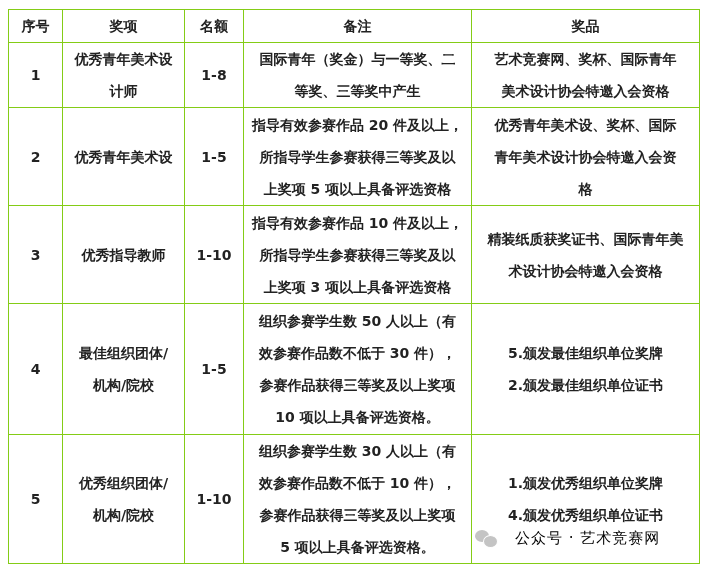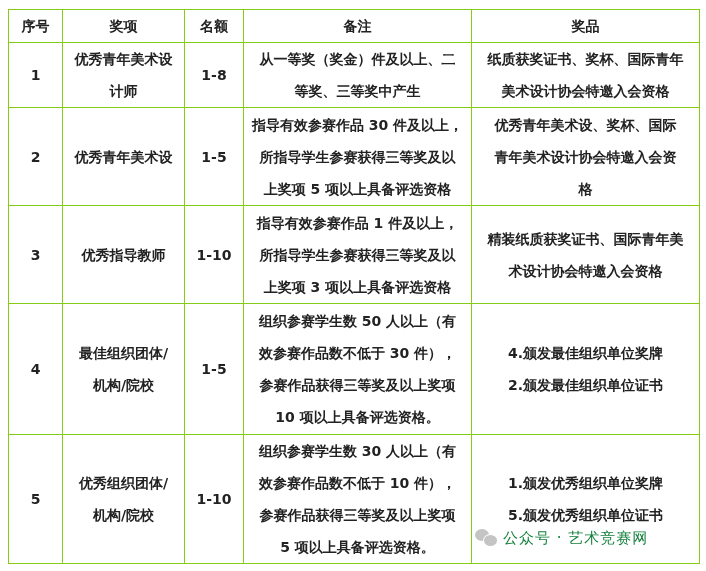--- a/index.html
+++ b/index.html
@@ -5,22 +5,22 @@
   html, body { margin: 0; padding: 0; background: #ffffff; }
   body { width: 706px; height: 571px; position: relative; overflow: hidden;
          font-family: "DejaVu Sans", "Liberation Sans", sans-serif; color: #222; }
   table.awards { position: absolute; left: 8px; top: 9px; border-collapse: collapse;
                  width: 691px; table-layout: fixed; font-size: 14px; }
   table.awards th, table.awards td { border: 1px solid #84cc16; text-align: center;
                  vertical-align: middle; padding: 0 5px; line-height: 32px; font-weight: bold; }
   table.awards th { height: 32px; }
   .c1 { width: 54px; } .c2 { width: 122px; } .c3 { width: 59px; } .c4 { width: 228px; } .c5 { width: 228px; }
   .line { display: block; white-space: nowrap; }
-  .watermark { position: absolute; left: 475px; top: 529px; font-size: 15px; color: #15803d;
-               display: flex; align-items: flex-start; gap: 4px; letter-spacing: 1px; }
+  .watermark { position: absolute; left: 475px; top: 529px; font-size: 15px; color: #000000;
+               display: flex; align-items: flex-end; gap: 16px; letter-spacing: 1px; }
   .wm-icon { width: 24px; height: 18px; position: relative; }
   .wm-icon .b1 { position: absolute; left: 0; top: 0; width: 14px; height: 12px; border-radius: 50%; background: #c4c4c4; }
   .wm-icon .b2 { position: absolute; left: 8px; top: 5px; width: 13px; height: 11px; border-radius: 50%; background: #c4c4c4; border: 1px solid #fff; }
 </style>
 </head>
 <body>
 
 <table class="awards">
   <colgroup>
       <col class="c1">
@@ -40,53 +40,53 @@
   </thead>
   <tbody>
     <tr style="height:64px">
       <td>1</td>
       <td>
         <span class="line">优秀青年美术设</span>
         <span class="line">计师</span>
       </td>
       <td>1-8</td>
       <td>
-        <span class="line">从一等奖（奖金）件及以上、二</span>
+        <span class="line">国际青年（奖金）与一等奖、二</span>
         <span class="line">等奖、三等奖中产生</span>
       </td>
       <td>
-        <span class="line">纸质获奖证书、奖杯、国际青年</span>
+        <span class="line">艺术竞赛网、奖杯、国际青年</span>
         <span class="line">美术设计协会特邀入会资格</span>
       </td>
     </tr>
     <tr style="height:98px">
       <td>2</td>
       <td>
         <span class="line">优秀青年美术设</span>
       </td>
       <td>1-5</td>
       <td>
-        <span class="line">指导有效参赛作品 30 件及以上，</span>
+        <span class="line">指导有效参赛作品 20 件及以上，</span>
         <span class="line">所指导学生参赛获得三等奖及以</span>
         <span class="line">上奖项 5 项以上具备评选资格</span>
       </td>
       <td>
         <span class="line">优秀青年美术设、奖杯、国际</span>
         <span class="line">青年美术设计协会特邀入会资</span>
         <span class="line">格</span>
       </td>
     </tr>
     <tr style="height:98px">
       <td>3</td>
       <td>
         <span class="line">优秀指导教师</span>
       </td>
       <td>1-10</td>
       <td>
-        <span class="line">指导有效参赛作品 1 件及以上，</span>
+        <span class="line">指导有效参赛作品 10 件及以上，</span>
         <span class="line">所指导学生参赛获得三等奖及以</span>
         <span class="line">上奖项 3 项以上具备评选资格</span>
       </td>
       <td>
         <span class="line">精装纸质获奖证书、国际青年美</span>
         <span class="line">术设计协会特邀入会资格</span>
       </td>
     </tr>
     <tr style="height:131px">
       <td>4</td>
@@ -95,40 +95,40 @@
         <span class="line">机构/院校</span>
       </td>
       <td>1-5</td>
       <td>
         <span class="line">组织参赛学生数 50 人以上（有</span>
         <span class="line">效参赛作品数不低于 30 件），</span>
         <span class="line">参赛作品获得三等奖及以上奖项</span>
         <span class="line">10 项以上具备评选资格。</span>
       </td>
       <td>
-        <span class="line">4.颁发最佳组织单位奖牌</span>
+        <span class="line">5.颁发最佳组织单位奖牌</span>
         <span class="line">2.颁发最佳组织单位证书</span>
       </td>
     </tr>
     <tr style="height:129px">
       <td>5</td>
       <td>
         <span class="line">优秀组织团体/</span>
         <span class="line">机构/院校</span>
       </td>
       <td>1-10</td>
       <td>
         <span class="line">组织参赛学生数 30 人以上（有</span>
         <span class="line">效参赛作品数不低于 10 件），</span>
         <span class="line">参赛作品获得三等奖及以上奖项</span>
         <span class="line">5 项以上具备评选资格。</span>
       </td>
       <td>
         <span class="line">1.颁发优秀组织单位奖牌</span>
-        <span class="line">5.颁发优秀组织单位证书</span>
+        <span class="line">4.颁发优秀组织单位证书</span>
       </td>
     </tr>
   </tbody>
 </table>
 
 <div class="watermark">
   <span class="wm-icon">
       <span class="b1"></span>
       <span class="b2"></span>
     </span>

